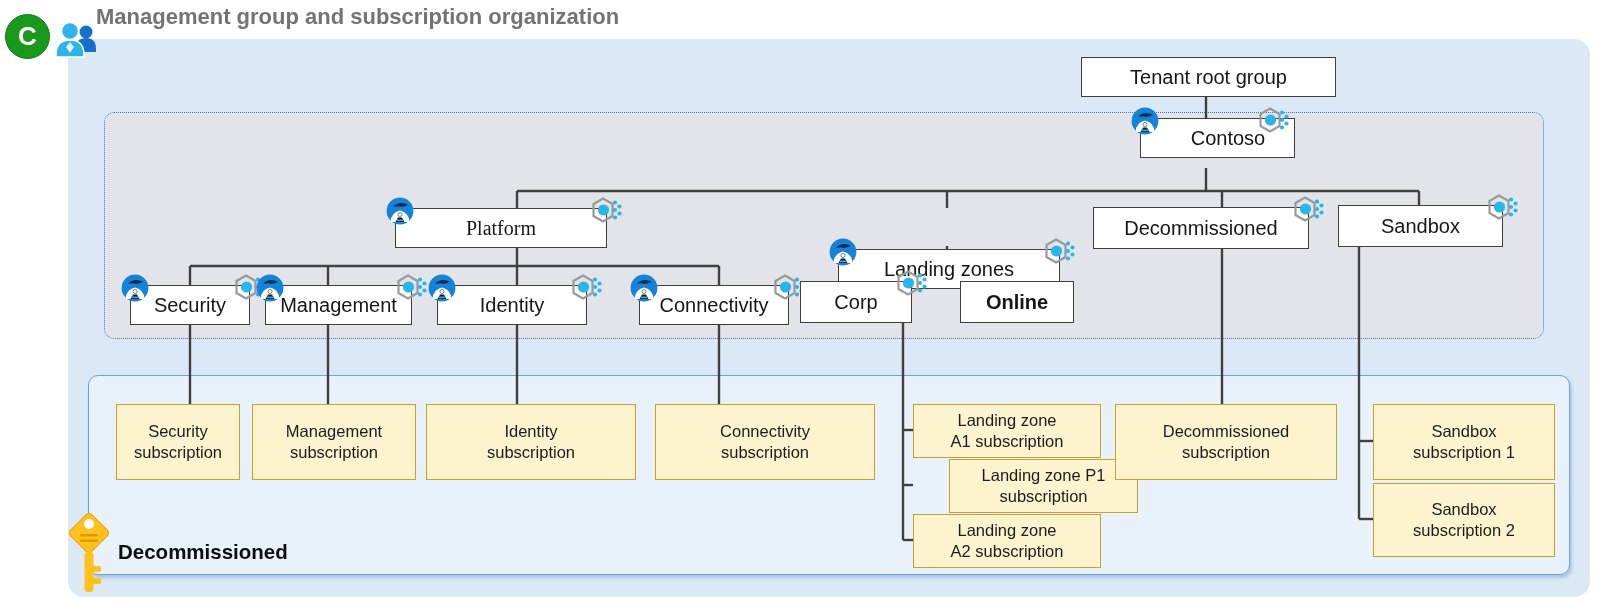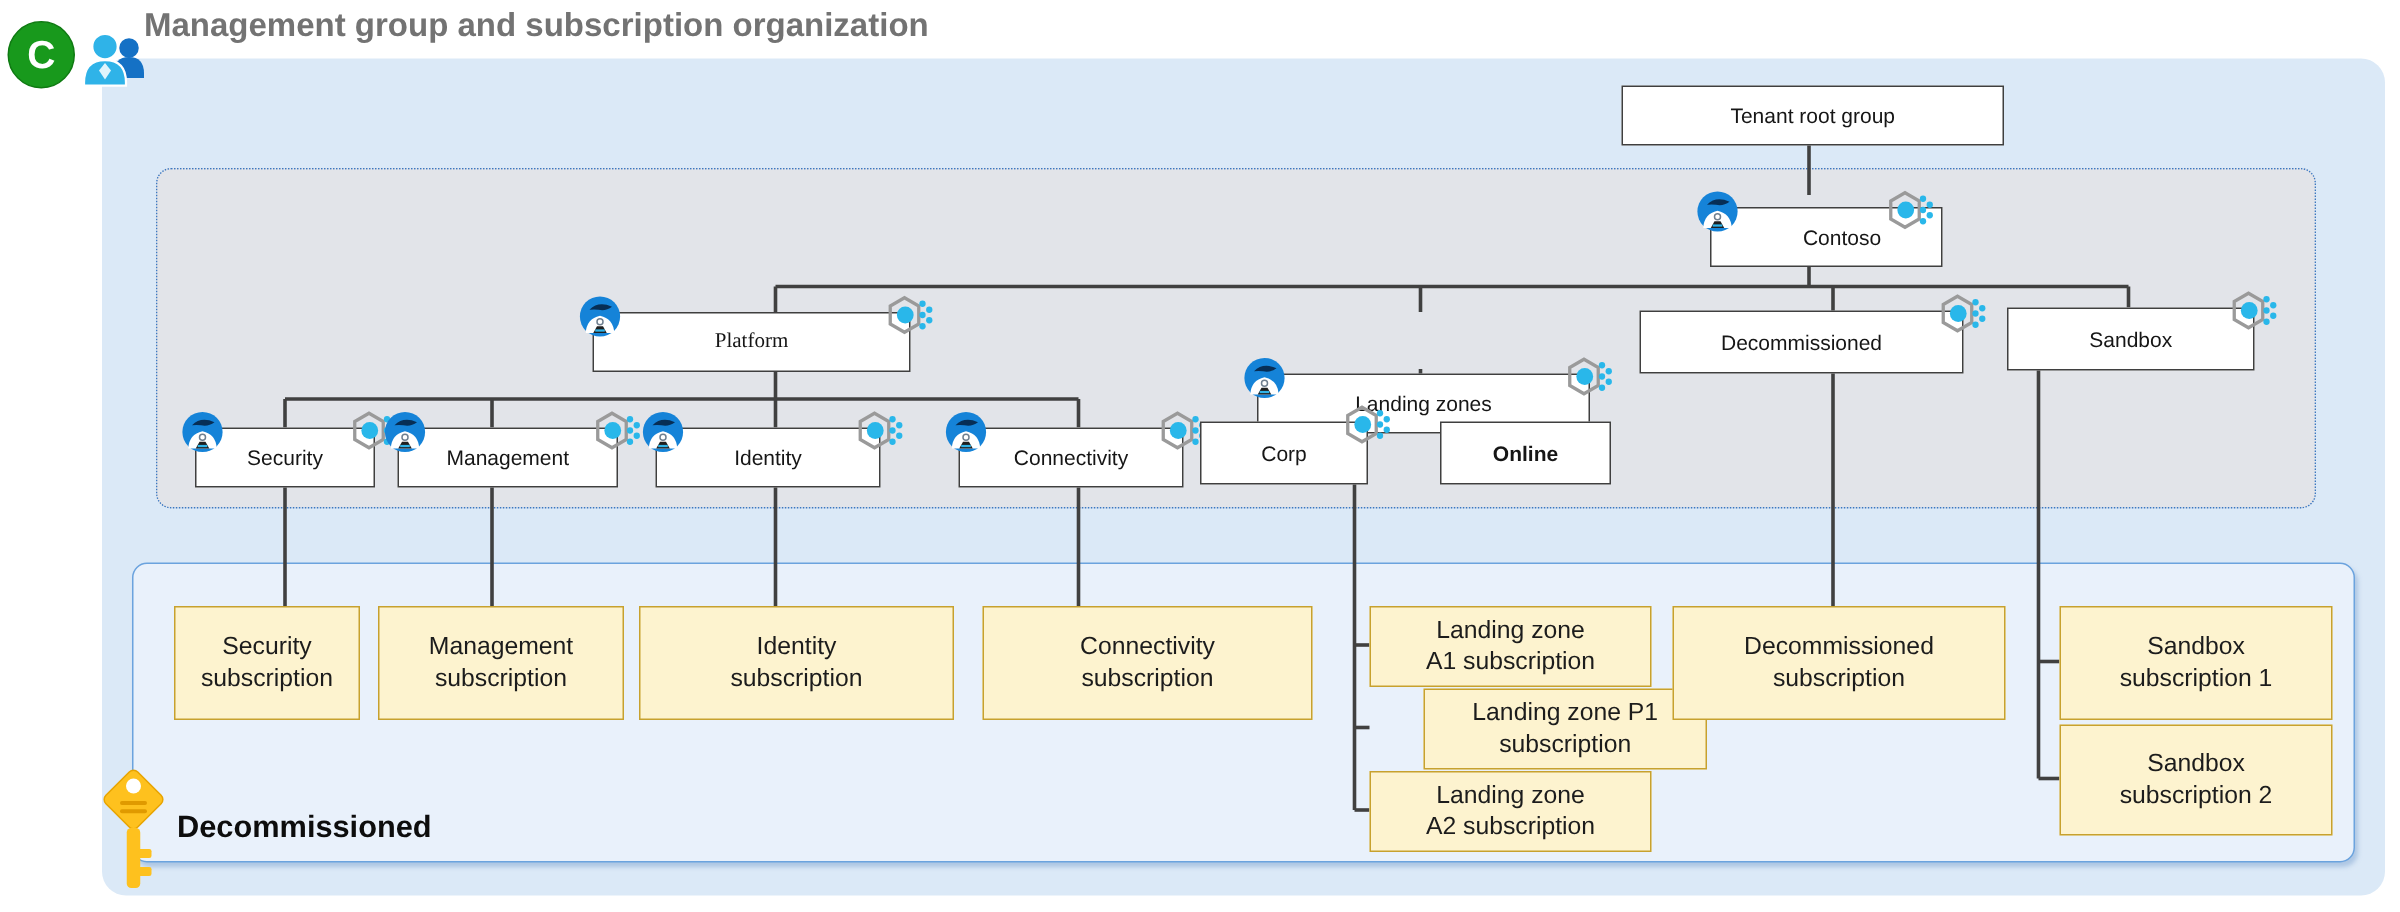--- a/index.html
+++ b/index.html
@@ -17,21 +17,21 @@
   .label-mg{left:117px;top:80px;}
   .label-subs{left:118px;top:540px;}
   .badge-c{position:absolute;left:5px;top:14px;width:43px;height:43px;border-radius:50%;
       background:#18991c;border:1px solid #0f7a12;color:#fff;font-weight:bold;font-size:26px;
       display:flex;align-items:center;justify-content:center;}
   .people-icon{position:absolute;left:52px;top:19px;}
   .key-icon{position:absolute;left:66px;top:510px;z-index:4;}
   svg.connectors{position:absolute;left:0;top:0;z-index:1;}
   .mgbox{position:absolute;background:#fff;border:1.4px solid #3f3f3f;z-index:2;
       display:flex;align-items:center;justify-content:center;
-      font-size:14px;color:#161616;}
+      font-size:20px;color:#161616;}
   .subbox{position:absolute;background:#fdf3cf;border:1.6px solid #c7a12e;z-index:2;
       display:flex;align-items:center;justify-content:center;text-align:center;
       font-size:16.5px;line-height:1.3;color:#1c1c1c;white-space:pre-line;}
   .boxicon{position:absolute;z-index:3;pointer-events:none;}
   .mgicon{left:-10px;top:-12px;}
   .hexicon{top:-15px;}
 </style>
 </head>
 <body>
 
@@ -99,21 +99,21 @@
         <rect x="18.5" y="42" width="9" height="40" rx="3" fill="#fec11e"></rect>
         <rect x="26" y="56" width="9" height="6" rx="1.5" fill="#fec11e"></rect>
         <rect x="26" y="68" width="9" height="6" rx="1.5" fill="#fec11e"></rect>
       </g>
     </svg>
   </span>
 
 <div class="mgbox" style="left: 1081px; top: 57px; width: 253px; height: 38px;">
       <span>Tenant root group</span>
     </div>
-    <div class="mgbox" style="left: 1140px; top: 138px; width: 132px; height: 38px; padding-left: 21px;">
+    <div class="mgbox" style="left: 1140px; top: 118px; width: 132px; height: 38px; padding-left: 21px;">
       <span>Contoso</span>
       <span class="boxicon mgicon"><svg width="28" height="28" viewBox="0 0 28 28">
           <circle cx="14" cy="14" r="13.4" fill="#1583d8"></circle>
           <path d="M7 9.5 Q13 3.5 22 7.5 Q18 10.5 13 9.5 Q10 9.3 7 9.5 Z" fill="#072e55"></path>
           <path d="M4.5 25 Q5 15.5 14 13.5 Q23 15.5 23.5 25 Z" fill="#fff"></path>
           <circle cx="14" cy="17.5" r="2" fill="none" stroke="#6f7f8f" stroke-width="1"></circle>
           <path d="M9.5 25 L12 20.5 L16 20.5 L18.5 25 Z" fill="#1f1f1f"></path>
           <rect x="10.8" y="22.6" width="6.4" height="1.5" fill="#2fb3e8"></rect>
         </svg></span>
       <span class="boxicon hexicon" style="left: 113px;"><svg width="40" height="32" viewBox="0 0 40 32">

